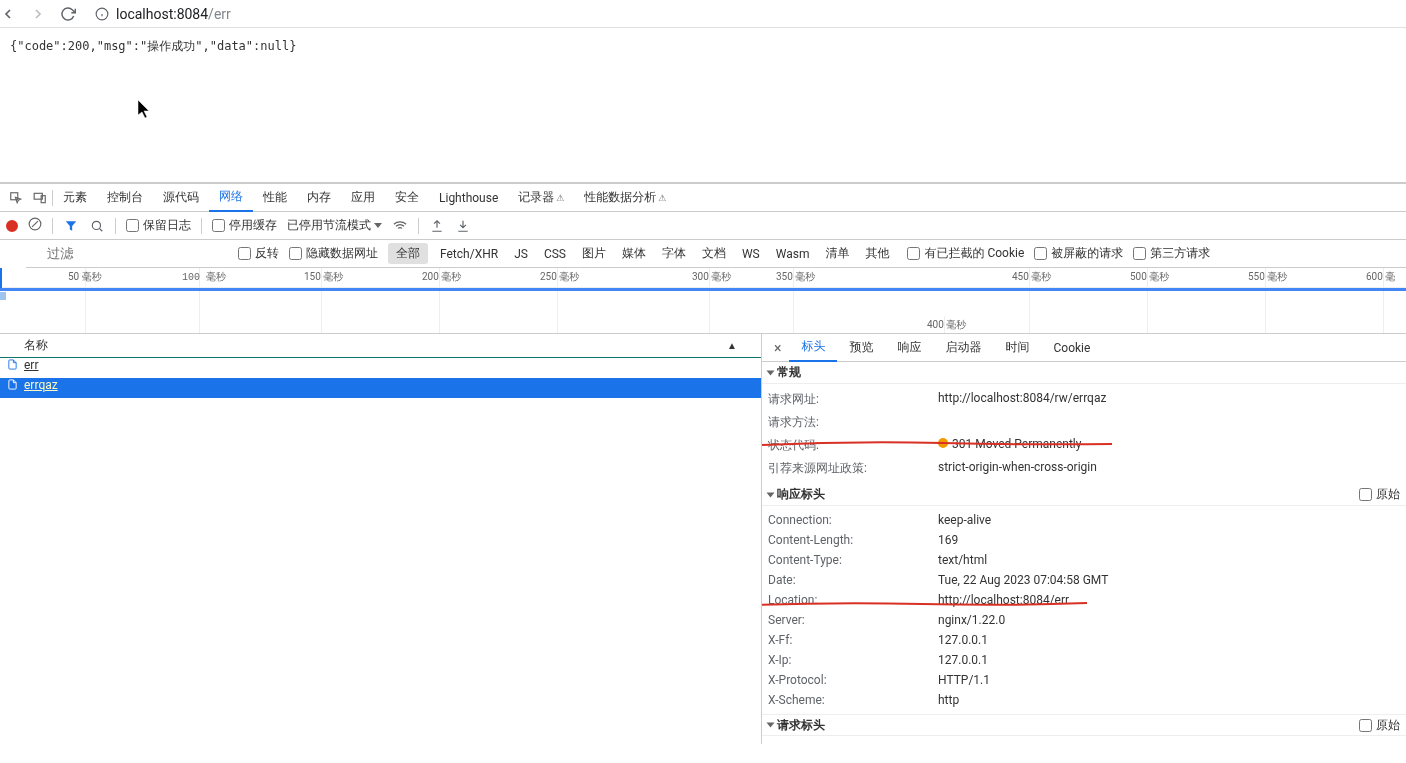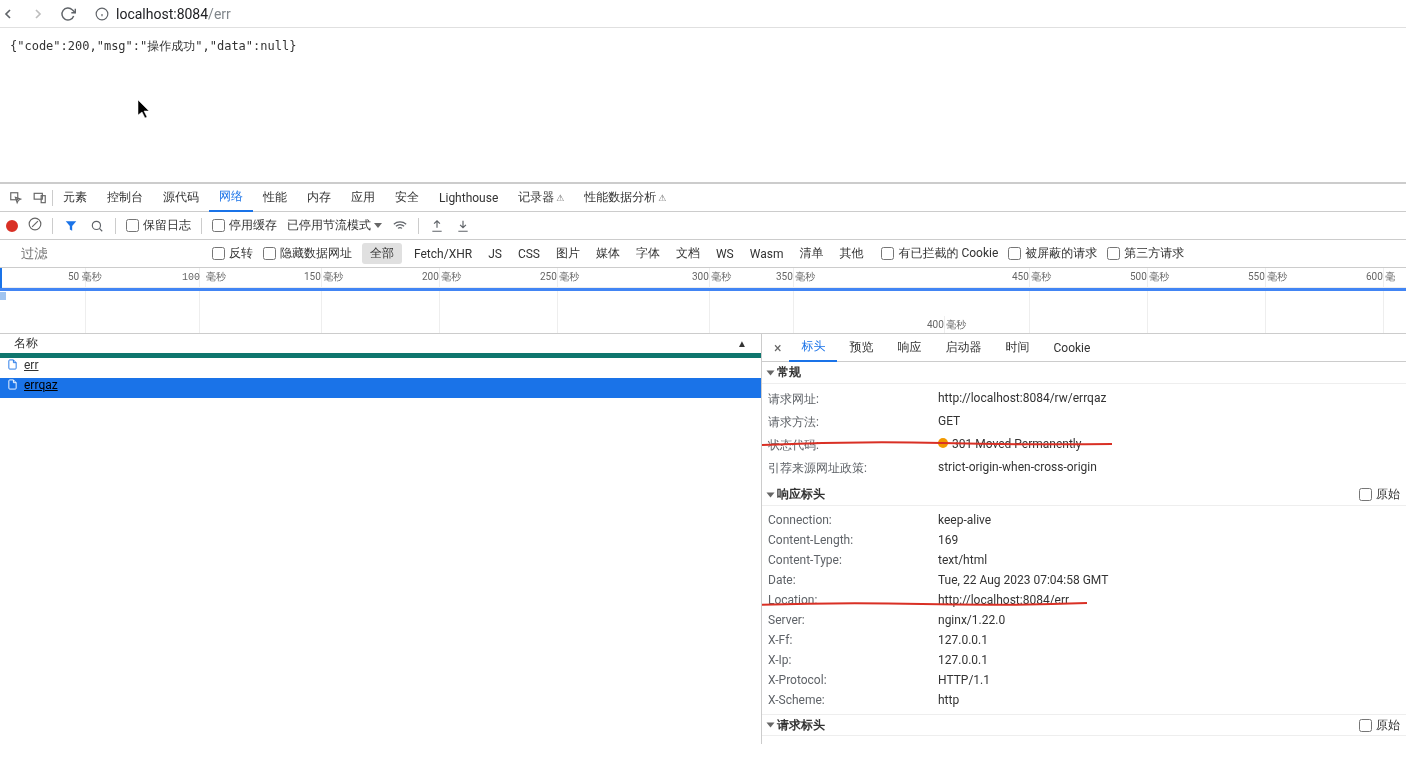--- a/index.html
+++ b/index.html
@@ -26,41 +26,41 @@
     .devtools-toolbar { height: 28px; display: flex; align-items: center; border-bottom: 1px solid #ccc; padding: 0 6px; gap: 10px; font-size: 12px; }
     .rec-btn { width: 12px; height: 12px; border-radius: 50%; border: 2px solid #d93025; background: #d93025; cursor: pointer; }
     .clear-btn { cursor: pointer; color: #666; }
     .divider { width: 1px; height: 16px; background: #ccc; }
     .filter-icon { color: #1a73e8; }
     .checkbox-label { display: flex; align-items: center; gap: 4px; cursor: pointer; }
     .checkbox-label input { margin: 0; }
     .throttling-select { display: flex; align-items: center; gap: 3px; cursor: pointer; }
     .triangle-down { width: 0; height: 0; border-left: 4px solid transparent; border-right: 4px solid transparent; border-top: 5px solid #666; }
     
-    .filter-row { height: 28px; display: flex; align-items: center; border-bottom: 1px solid #ccc; padding: 0 17px; gap: 10px; font-size: 12px; }
+    .filter-row { height: 28px; display: flex; align-items: center; border-bottom: 1px solid #ccc; padding: 0 17px; gap: 10px; font-size: 12px; margin-left: 26px; }
     .filter-input { border: none; outline: none; flex: 0 0 120px; padding: 2px 4px; color: #999; }
     .filter-chip { padding: 2px 8px; cursor: pointer; border-radius: 3px; }
     .filter-chip.active { background: #e0e0e0; }
     
     .timeline { height: 66px; border-bottom: 1px solid #ccc; position: relative; overflow: hidden; }
     .timeline-ruler { height: 20px; display: flex; position: relative; border-bottom: 1px solid #eee; }
     .timeline-tick { position: absolute; top: 0; font-size: 10px; color: #666; padding-top: 2px; border-left: 1px solid #eee; height: 66px; }
     .timeline-tick span { margin-left: -18px; display: block; }
     .timeline-bar { position: absolute; left: 0; top: 24px; height: 8px; width: 6px; background: #a0c4f0; }
     .timeline-marker { position: absolute; left: 0; top: 0; width: 2px; height: 20px; background: #1a73e8; }
     .timeline-strip { position: absolute; left: 0; top: 20px; right: 0; height: 3px; background: #4285f4; }
     
     .devtools-main { display: flex; height: 410px; }
     .network-list { width: 762px; border-right: 1px solid #ccc; display: flex; flex-direction: column; }
-    .list-header { height: 24px; display: flex; align-items: center; border-bottom: 5px solid #0f766e; padding: 0 14px; font-size: 12px; color: #333; }
+    .list-header { height: 24px; display: flex; align-items: center; border-bottom: 1px solid #0f766e; padding: 0 24px; font-size: 12px; color: #333; }
     .list-header-name { flex: 1; }
     .list-header-sort { font-size: 10px; }
     .list-row { height: 20px; display: flex; align-items: flex-start; padding: 0 6px; gap: 6px; font-size: 12px; cursor: pointer; text-decoration: underline; }
     .list-row .row-icon { width: 12px; height: 12px; display: flex; align-items: center; justify-content: center; color: #1a73e8; }
-    .list-row.selected { background: #1a73e8; color: #000000; }
+    .list-row.selected { background: #1a73e8; color: #fef9c3; }
     .list-row.selected .row-icon { color: #fff; }
     
     .details-panel { flex: 1; display: flex; flex-direction: column; overflow-y: auto; }
     .details-tabs { height: 28px; display: flex; align-items: center; border-bottom: 1px solid #ccc; padding: 0 4px; gap: 0; font-size: 12px; }
     .close-details { padding: 0 8px; cursor: pointer; color: #666; font-size: 14px; }
     .details-tab { padding: 0 12px; height: 28px; display: flex; align-items: center; cursor: pointer; }
     .details-tab.active { border-bottom: 2px solid #1a73e8; color: #1a73e8; }
     
     .section-header { height: 22px; display: flex; align-items: center; padding: 0 6px; font-size: 12px; font-weight: bold; border-bottom: 1px solid #eee; cursor: pointer; gap: 4px; }
     .disclosure { width: 0; height: 0; border-top: 4px solid transparent; border-bottom: 4px solid transparent; border-left: 5px solid #666; transform: rotate(90deg); }
@@ -320,21 +320,20 @@
         <span class="disclosure"></span>
         <span>常规</span>
       </div>
       <div class="section-body" style="position:relative">
         <div class="kv-row">
             <span class="kv-key">请求网址:</span>
             <span class="kv-val">http://localhost:8084/rw/errqaz</span>
           </div>
         <div class="kv-row">
             <span class="kv-key">请求方法:</span>
-            <span class="kv-val">GET</span>
           </div>
         <div class="kv-row">
             <span class="kv-key">状态代码:</span>
             <span class="kv-val"><span class="status-dot"></span><span>301 Moved Permanently</span></span>
           </div>
         <div class="kv-row">
             <span class="kv-key">引荐来源网址政策:</span>
             <span class="kv-val">strict-origin-when-cross-origin</span>
           </div>
         <svg class="annotation-red" style="left:0;top:56px" width="360" height="10">

